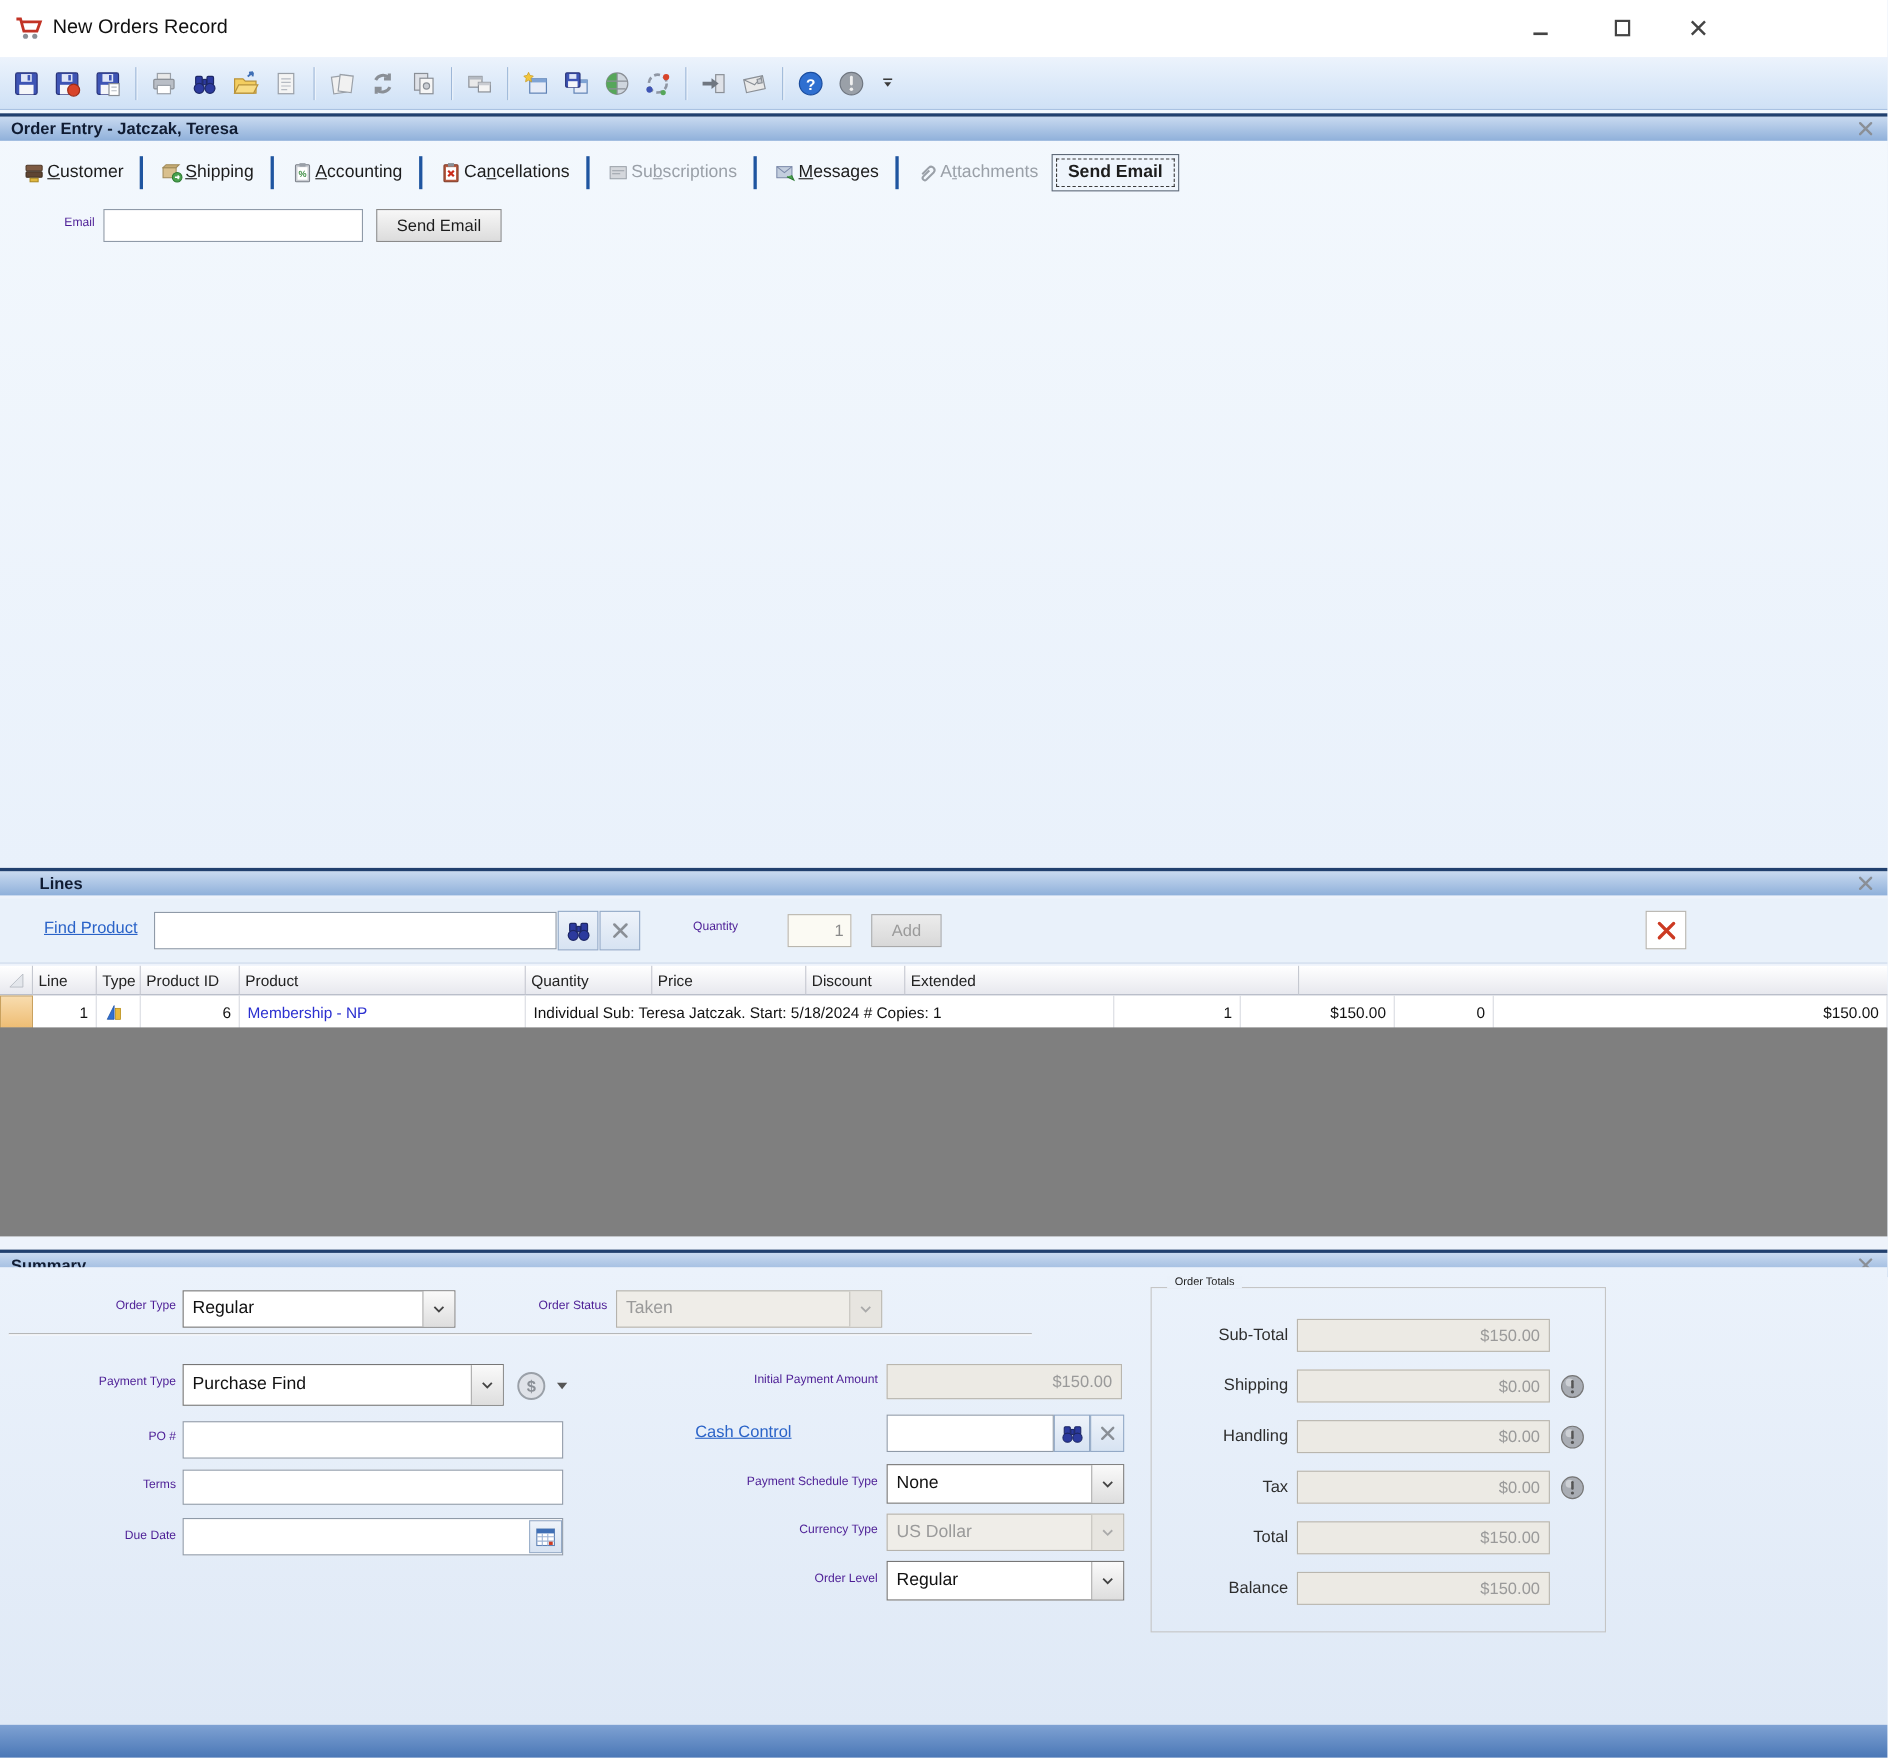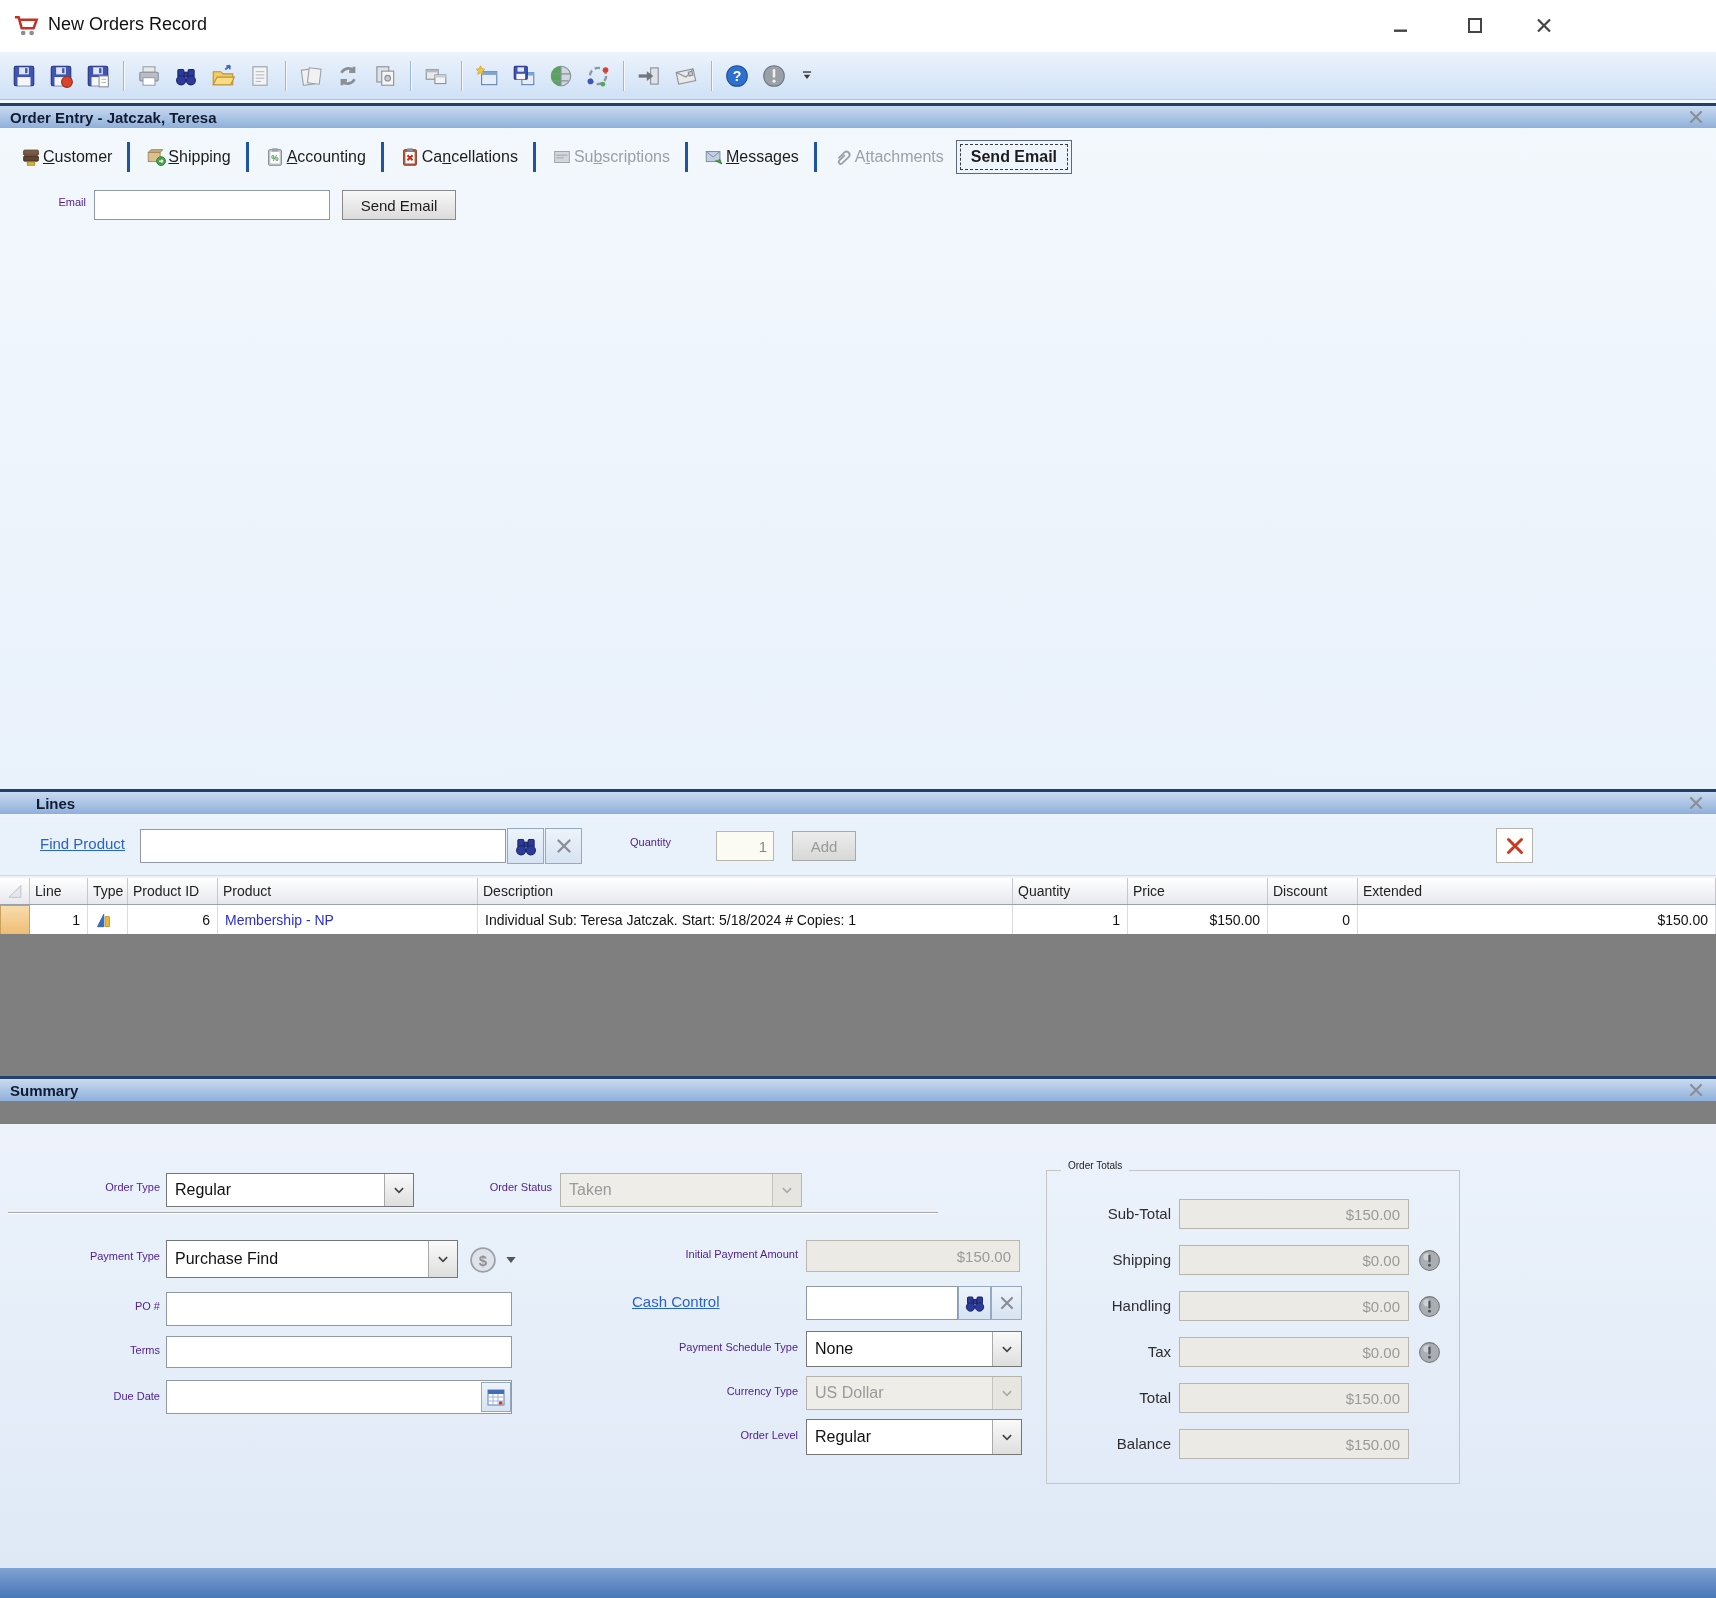--- a/index.html
+++ b/index.html
@@ -72,21 +72,21 @@
   .g-hc{box-sizing:border-box;border-right:1px solid #c5c8d0;font-size:14px;color:#222;
     display:flex;align-items:center;padding:0 5px;}
   .g-d{height:30px;background:#fff;border-bottom:1px solid #9aa0ac;}
   .g-dc{box-sizing:border-box;border-right:1px solid #d9dbe2;font-size:14px;color:#111;
     display:flex;align-items:center;padding:0 7px;}
   .num{justify-content:flex-end;}
   .sel-cell{background:linear-gradient(#f8dcae,#eebd74);border:1px solid #c9a15e;box-sizing:border-box;}
   #gray-area{left:0;top:934px;width:1716px;height:190px;background:#7f7f7f;}
 
   
-  #summary-bar{top:1076px;}
+  #summary-bar{top:1136px;}
   #summary-panel{left:0;top:1152px;width:1716px;height:416px;background:linear-gradient(#ebf2fb,#dfe9f6);}
   .combo{background:#fff;border:1px solid #767676;box-sizing:border-box;display:flex;align-items:center;
     font-size:16px;padding-left:8px;color:#111;}
   .combo .cbtn{margin-left:auto;width:28px;align-self:stretch;border-left:1px solid #a9a9a9;
     background:linear-gradient(#fafafa,#dedede);display:flex;align-items:center;justify-content:center;}
   .combo .cbtn .ic{width:18px;height:18px;}
   .combo.disabled{background:#efede8;color:#9a9a9a;border-color:#b5b3ad;}
   .combo.disabled .cbtn{background:#e7e5e0;border-left-color:#c5c3bd;}
   .money{background:#eceae4;border:1px solid #b9b6ae;color:#9a9a9a;font-size:15px;
     display:flex;align-items:center;justify-content:flex-end;padding-right:8px;box-sizing:border-box;}
@@ -494,21 +494,20 @@
         <span class="ic" style="width:20px;height:20px">
           <svg viewBox="0 0 24 24" xmlns="http://www.w3.org/2000/svg">
             <polygon points="20,5 20,20 5,20" fill="#e4e7ec" stroke="#b5bac2"></polygon>
           </svg>
         </span>
       </div>
       <div class="g-hc" style="width: 58px;">Line</div>
       <div class="g-hc" style="width: 40px;">Type</div>
       <div class="g-hc" style="width: 90px;">Product ID</div>
       <div class="g-hc" style="width: 260px;">Product</div>
-      <div class="g-hc" style="width: 535px;">Description</div>
       <div class="g-hc" style="width: 115px;">Quantity</div>
       <div class="g-hc" style="width: 140px;">Price</div>
       <div class="g-hc" style="width: 90px;">Discount</div>
       <div class="g-hc" style="width: 358px;">Extended</div>
     </div>
     <div class="g-row g-d">
       <div class="g-dc sel-cell" style="width: 30px;"></div>
       <div class="g-dc num" style="width: 58px;">1</div>
       <div class="g-dc" style="width: 40px;">
         <span class="ic" style="width:20px;height:20px">

